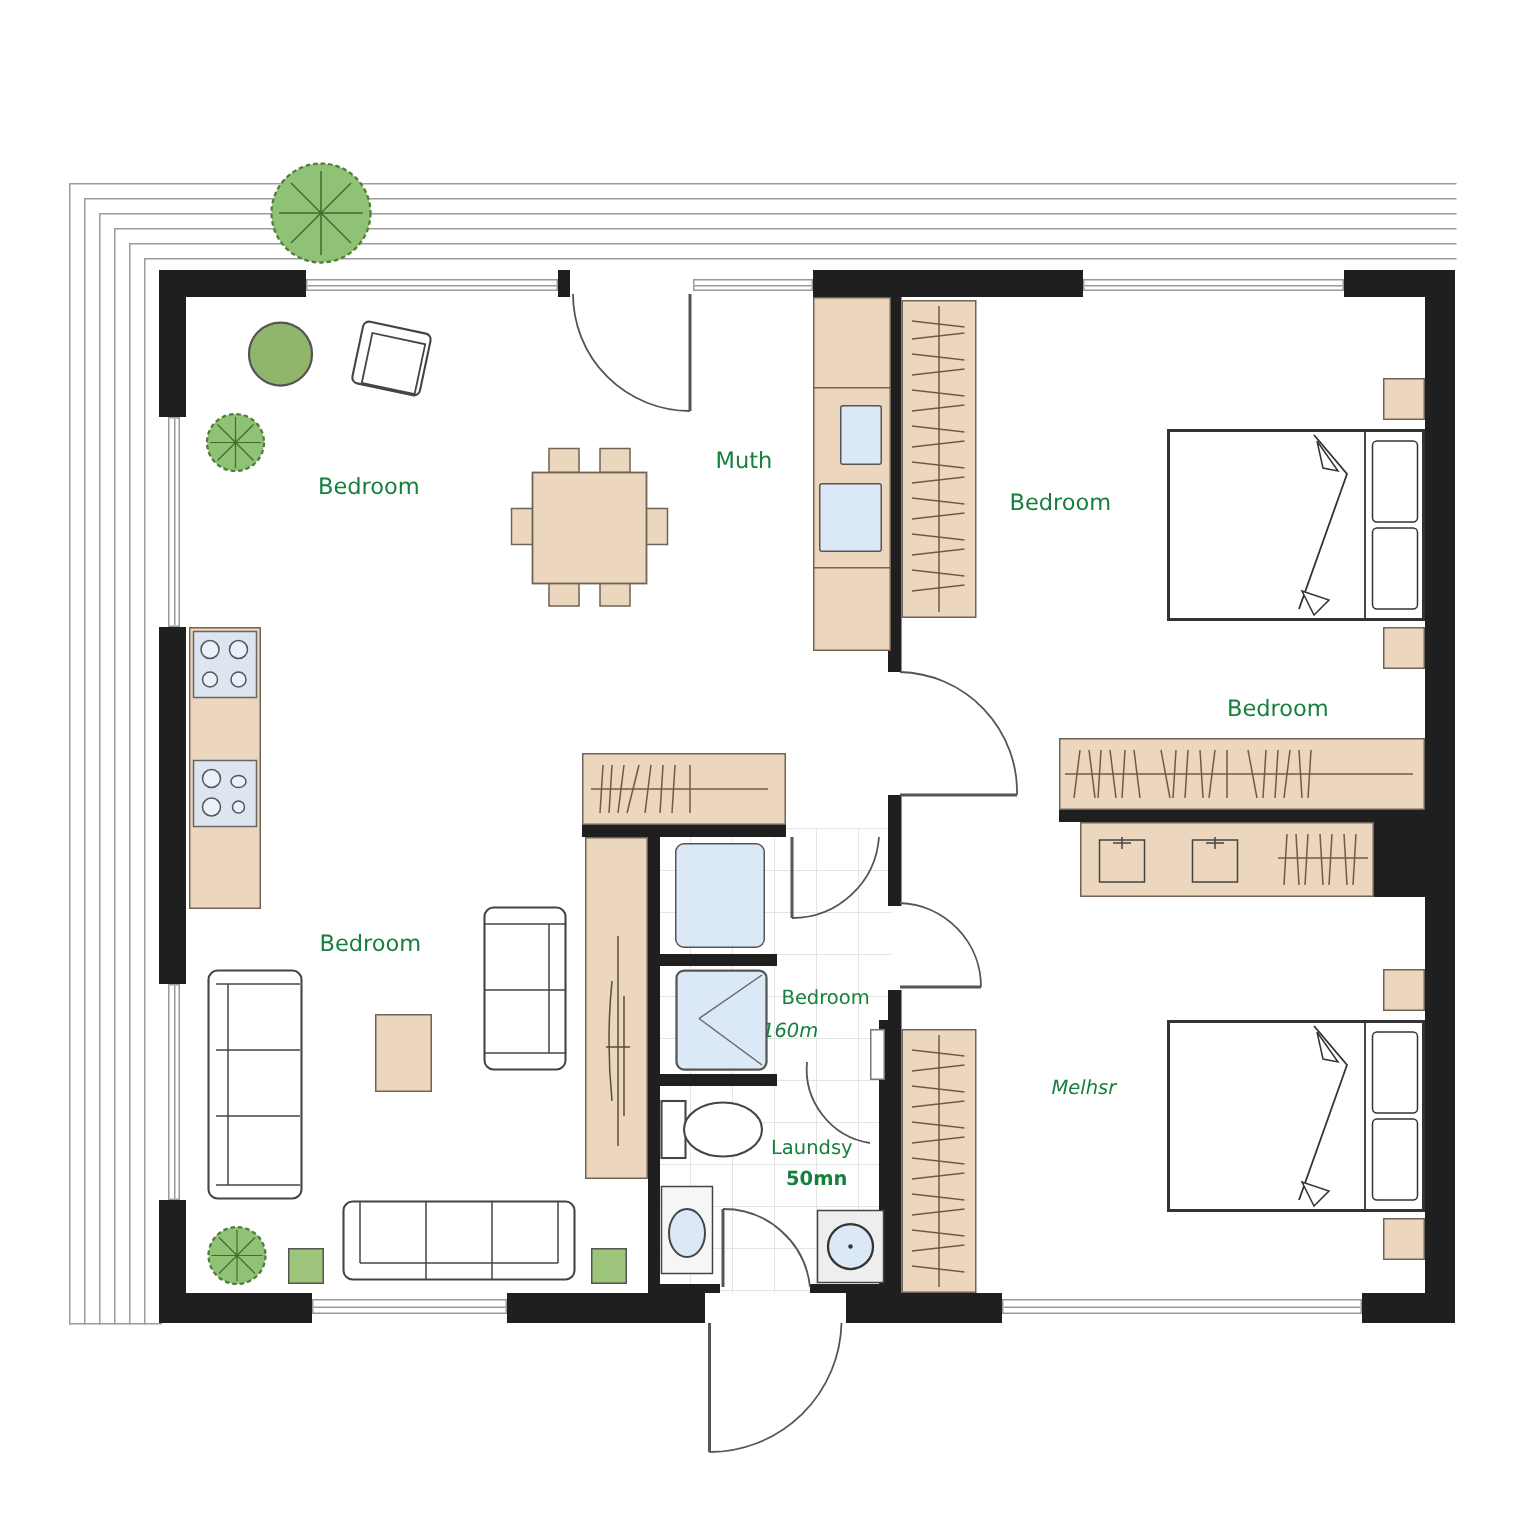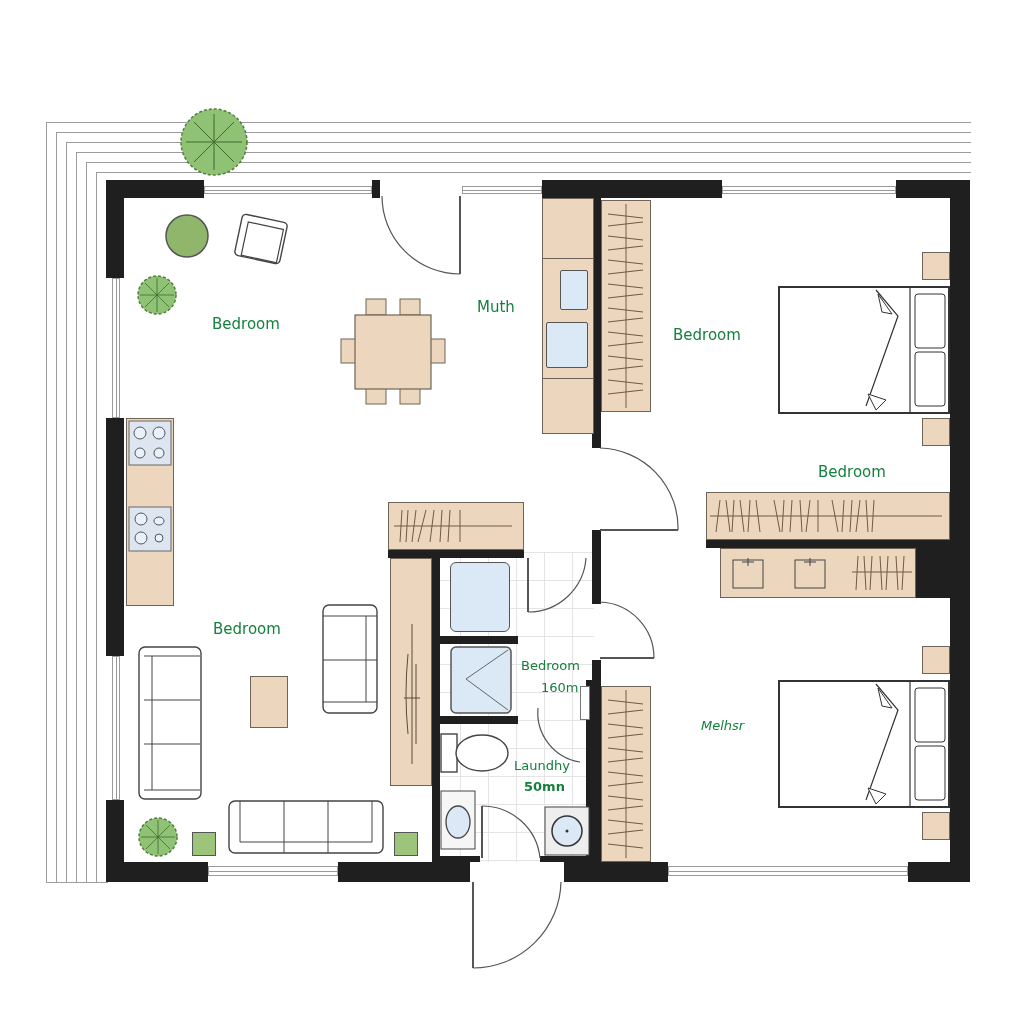--- a/index.html
+++ b/index.html
@@ -96,22 +96,22 @@
     <line x1="3" y1="2" x2="3" y2="88" stroke="#555" stroke-width="2"></line>
     <path d="M3 88 A88 88 0 0 0 91 2" fill="none" stroke="#555" stroke-width="1.2"></path>
   </svg>
 
   <div class="label" style="left:212px;top:315px;">Bedroom</div>
   <div class="label" style="left:477px;top:298px;">Muth</div>
   <div class="label" style="left:673px;top:326px;">Bedroom</div>
   <div class="label" style="left:818px;top:463px;">Bedroom</div>
   <div class="label" style="left:213px;top:620px;">Bedroom</div>
   <div class="label small" style="left:521px;top:658px;">Bedroom</div>
-  <div class="label small" style="left:541px;top:680px;">160m</div>
-  <div class="label small" style="left:514px;top:758px;">Laundhy</div>
+  <div class="label small" style="left:508px;top:680px;font-style:italic;">160m</div>
+  <div class="label small" style="left:514px;top:758px;">Laundsy</div>
   <div class="label small" style="left:524px;top:779px;font-weight:bold;">50mn</div>
   <div class="label small" style="left:701px;top:718px;font-style:italic;">Melhsr</div>
 
   <svg style="left:176px;top:106px;" width="76" height="72">
     <circle cx="38" cy="36" r="33" fill="#8fc275" stroke="#4f7d3a" stroke-width="1.5" stroke-dasharray="3 2"></circle>
     <g stroke="#3e6b2e" stroke-width="1">
       <line x1="38" y1="8" x2="38" y2="64"></line>
         <line x1="10" y1="36" x2="66" y2="36"></line>
       <line x1="18" y1="16" x2="58" y2="56"></line>
         <line x1="58" y1="16" x2="18" y2="56"></line>

